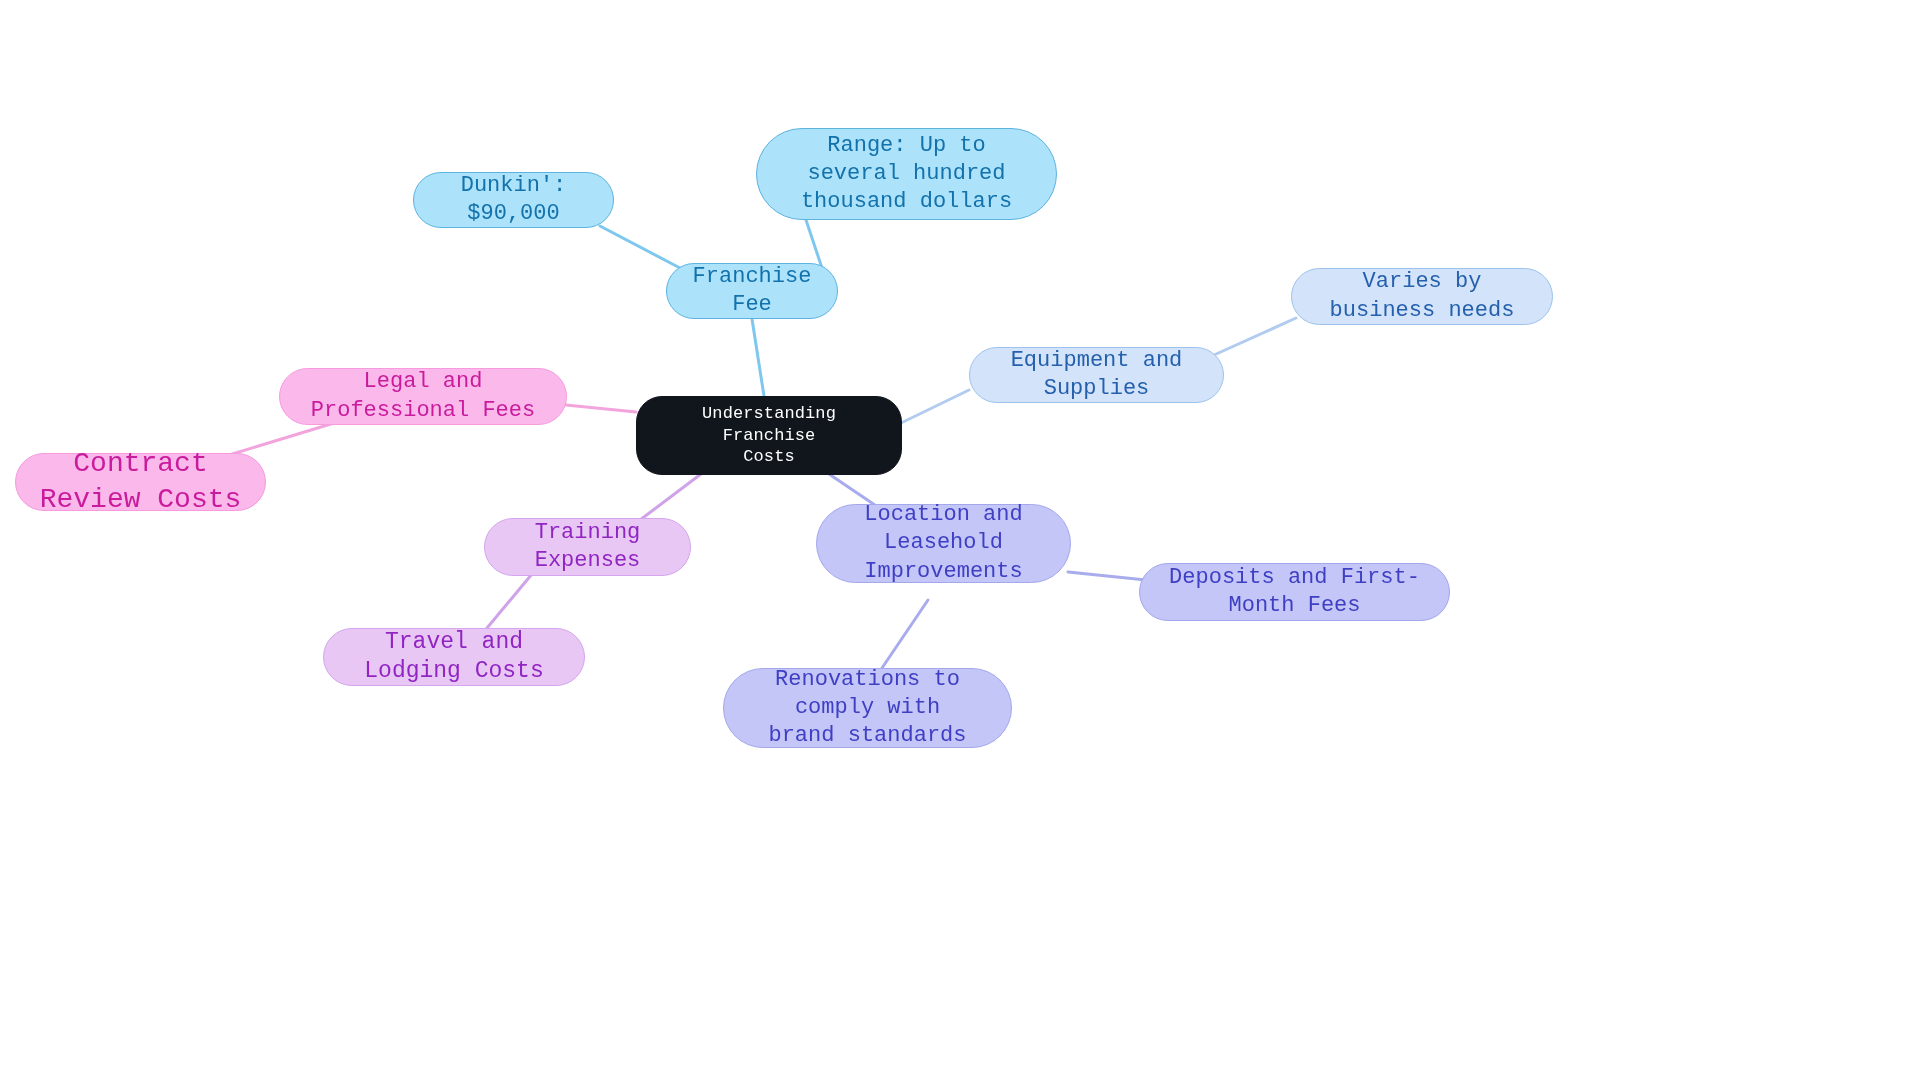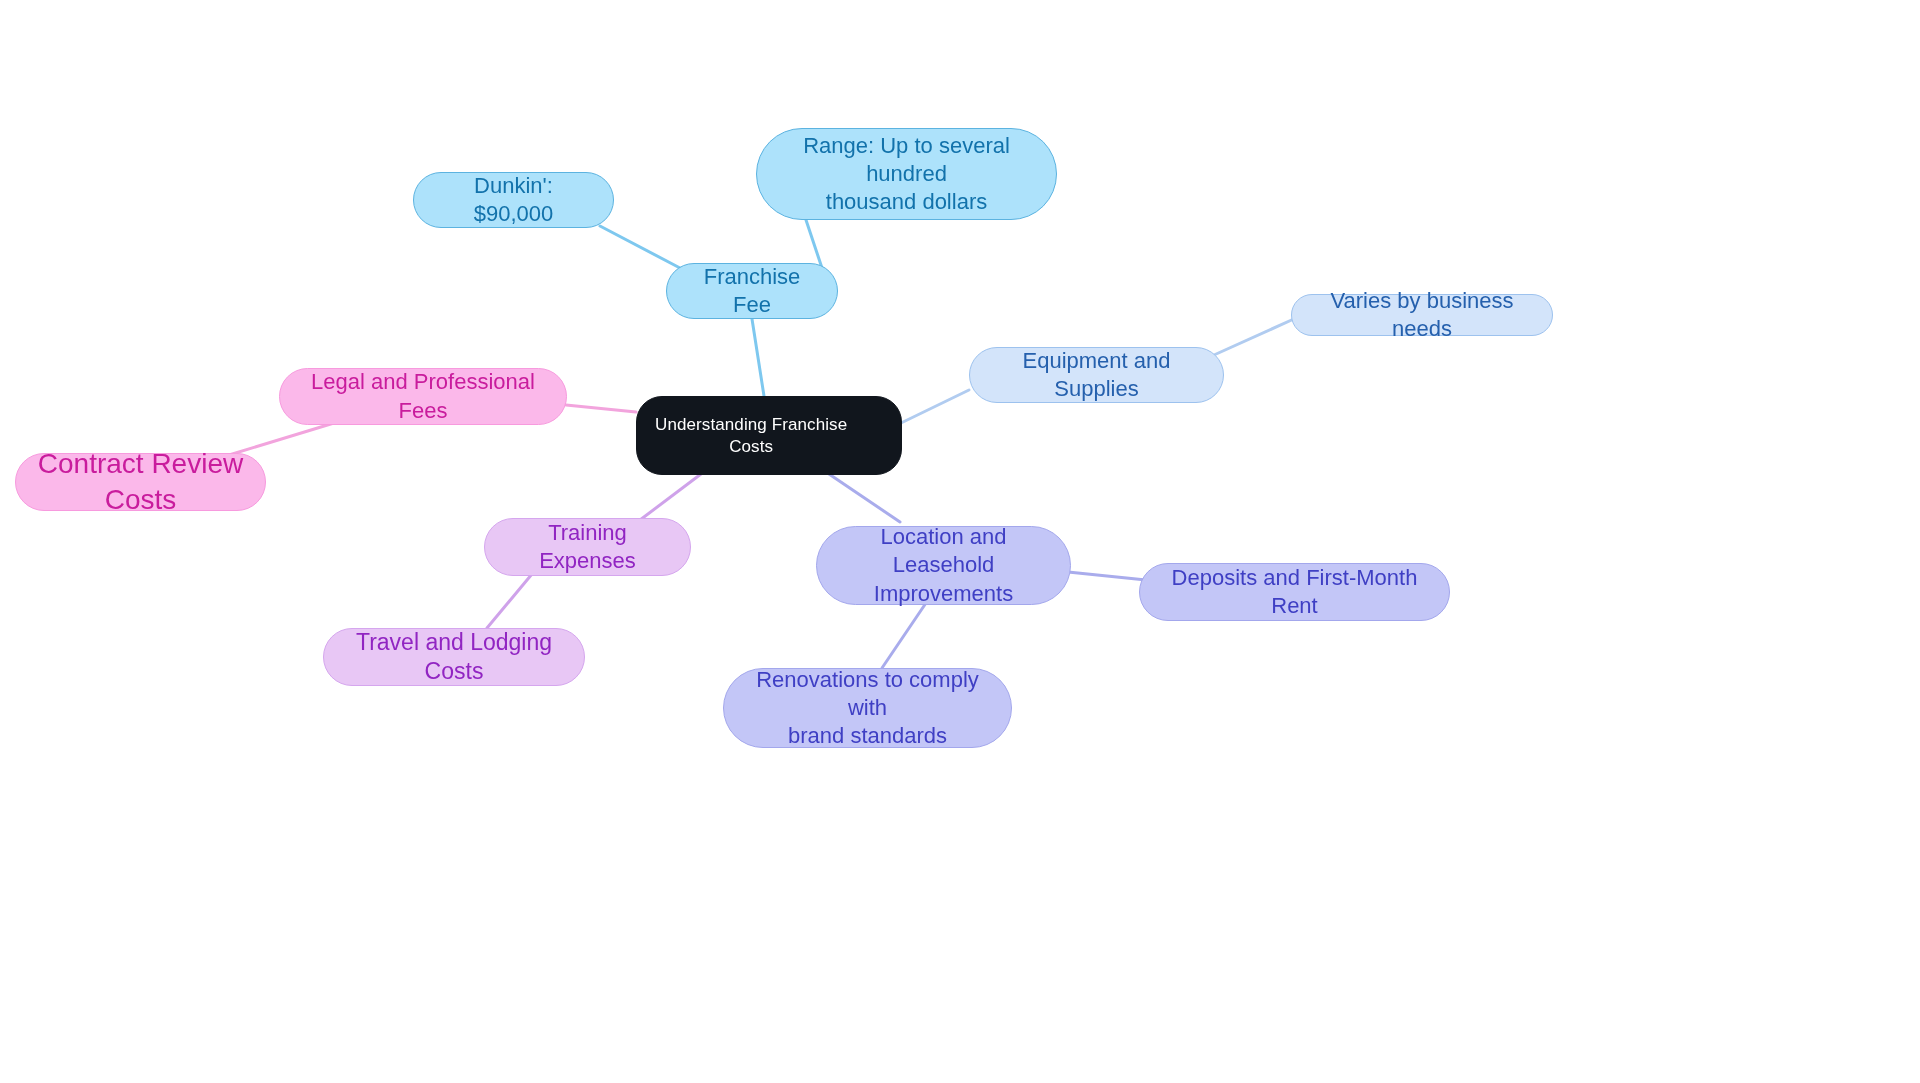--- a/index.html
+++ b/index.html
@@ -32,20 +32,21 @@
     box-sizing: border-box;
     display: flex;
     align-items: center;
     justify-content: flex-start;
     text-align: center;
     border-radius: 999px;
     border-style: solid;
     border-width: 1.5px;
     line-height: 1.28;
     padding: 6px 18px;
+    font-family: Liberation Mono, monospace;
     -webkit-font-smoothing: antialiased;
   }
   .node-label {
     display: block;
     white-space: pre-line;
   }
   
   .node.root {
     background: #11161d;
     border-color: #11161d;
@@ -112,29 +113,29 @@
       <div class="node t-blue-mid leaf" style="left: 413px; top: 172px; width: 201px; height: 56px; font-size: 22px;">
         <span class="node-label">Dunkin': $90,000</span>
       </div>
       <div class="node t-blue-mid leaf" style="left: 756px; top: 128px; width: 301px; height: 92px; font-size: 22px;">
         <span class="node-label">Range: Up to several hundred
 thousand dollars</span>
       </div>
       <div class="node t-blue-pale branch" style="left: 969px; top: 347px; width: 255px; height: 56px; font-size: 22px;">
         <span class="node-label">Equipment and Supplies</span>
       </div>
-      <div class="node t-blue-pale leaf" style="left: 1291px; top: 268px; width: 262px; height: 42px; font-size: 22px; margin-top: 26px;">
+      <div class="node t-blue-pale leaf" style="left: 1291px; top: 268px; width: 262px; height: 57px; font-size: 22px;">
         <span class="node-label">Varies by business needs</span>
       </div>
-      <div class="node t-periwinkle branch" style="left: 816px; top: 526px; width: 255px; height: 79px; font-size: 22px;">
+      <div class="node t-periwinkle branch" style="left: 816px; top: 504px; width: 255px; height: 79px; font-size: 22px;">
         <span class="node-label">Location and Leasehold
 Improvements</span>
       </div>
       <div class="node t-periwinkle leaf" style="left: 1139px; top: 563px; width: 311px; height: 58px; font-size: 22px;">
-        <span class="node-label">Deposits and First-Month Rent</span>
+        <span class="node-label">Deposits and First-Month Fees</span>
       </div>
       <div class="node t-periwinkle leaf" style="left: 723px; top: 668px; width: 289px; height: 80px; font-size: 22px;">
         <span class="node-label">Renovations to comply with
 brand standards</span>
       </div>
       <div class="node t-orchid branch" style="left: 484px; top: 518px; width: 207px; height: 58px; font-size: 22px;">
         <span class="node-label">Training Expenses</span>
       </div>
       <div class="node t-orchid leaf" style="left: 323px; top: 628px; width: 262px; height: 58px; font-size: 23px;">
         <span class="node-label">Travel and Lodging Costs</span>

